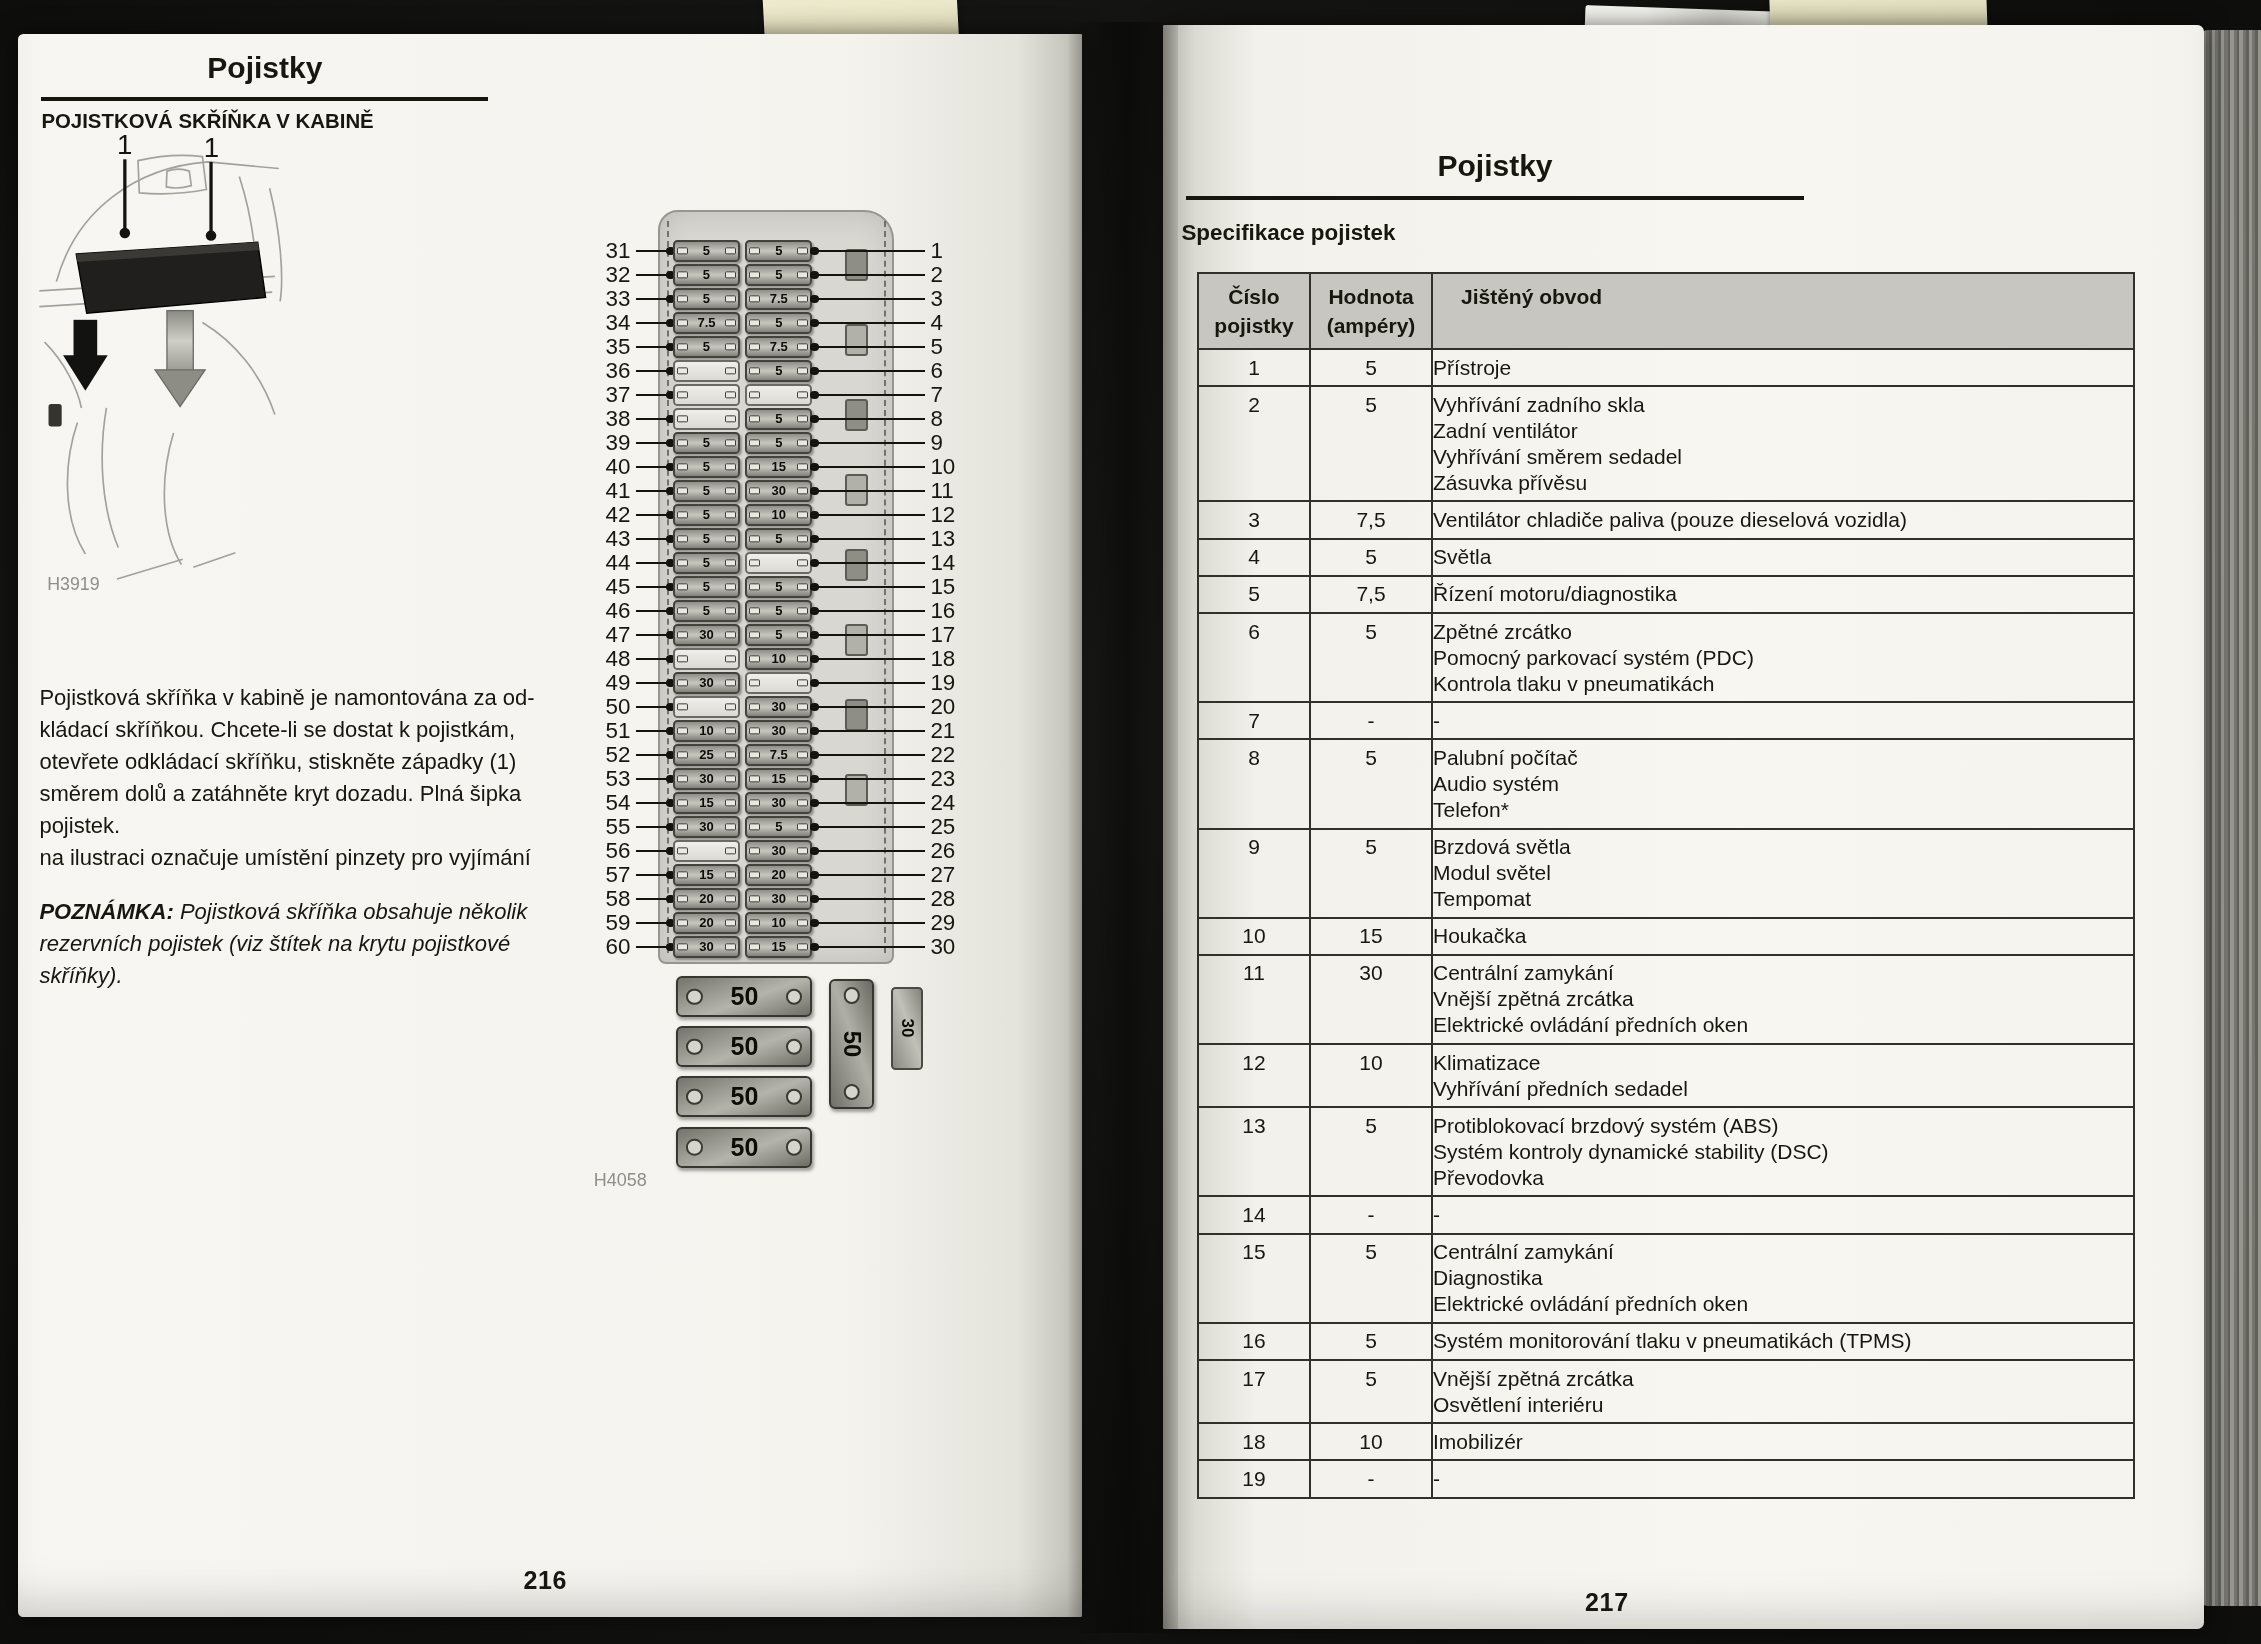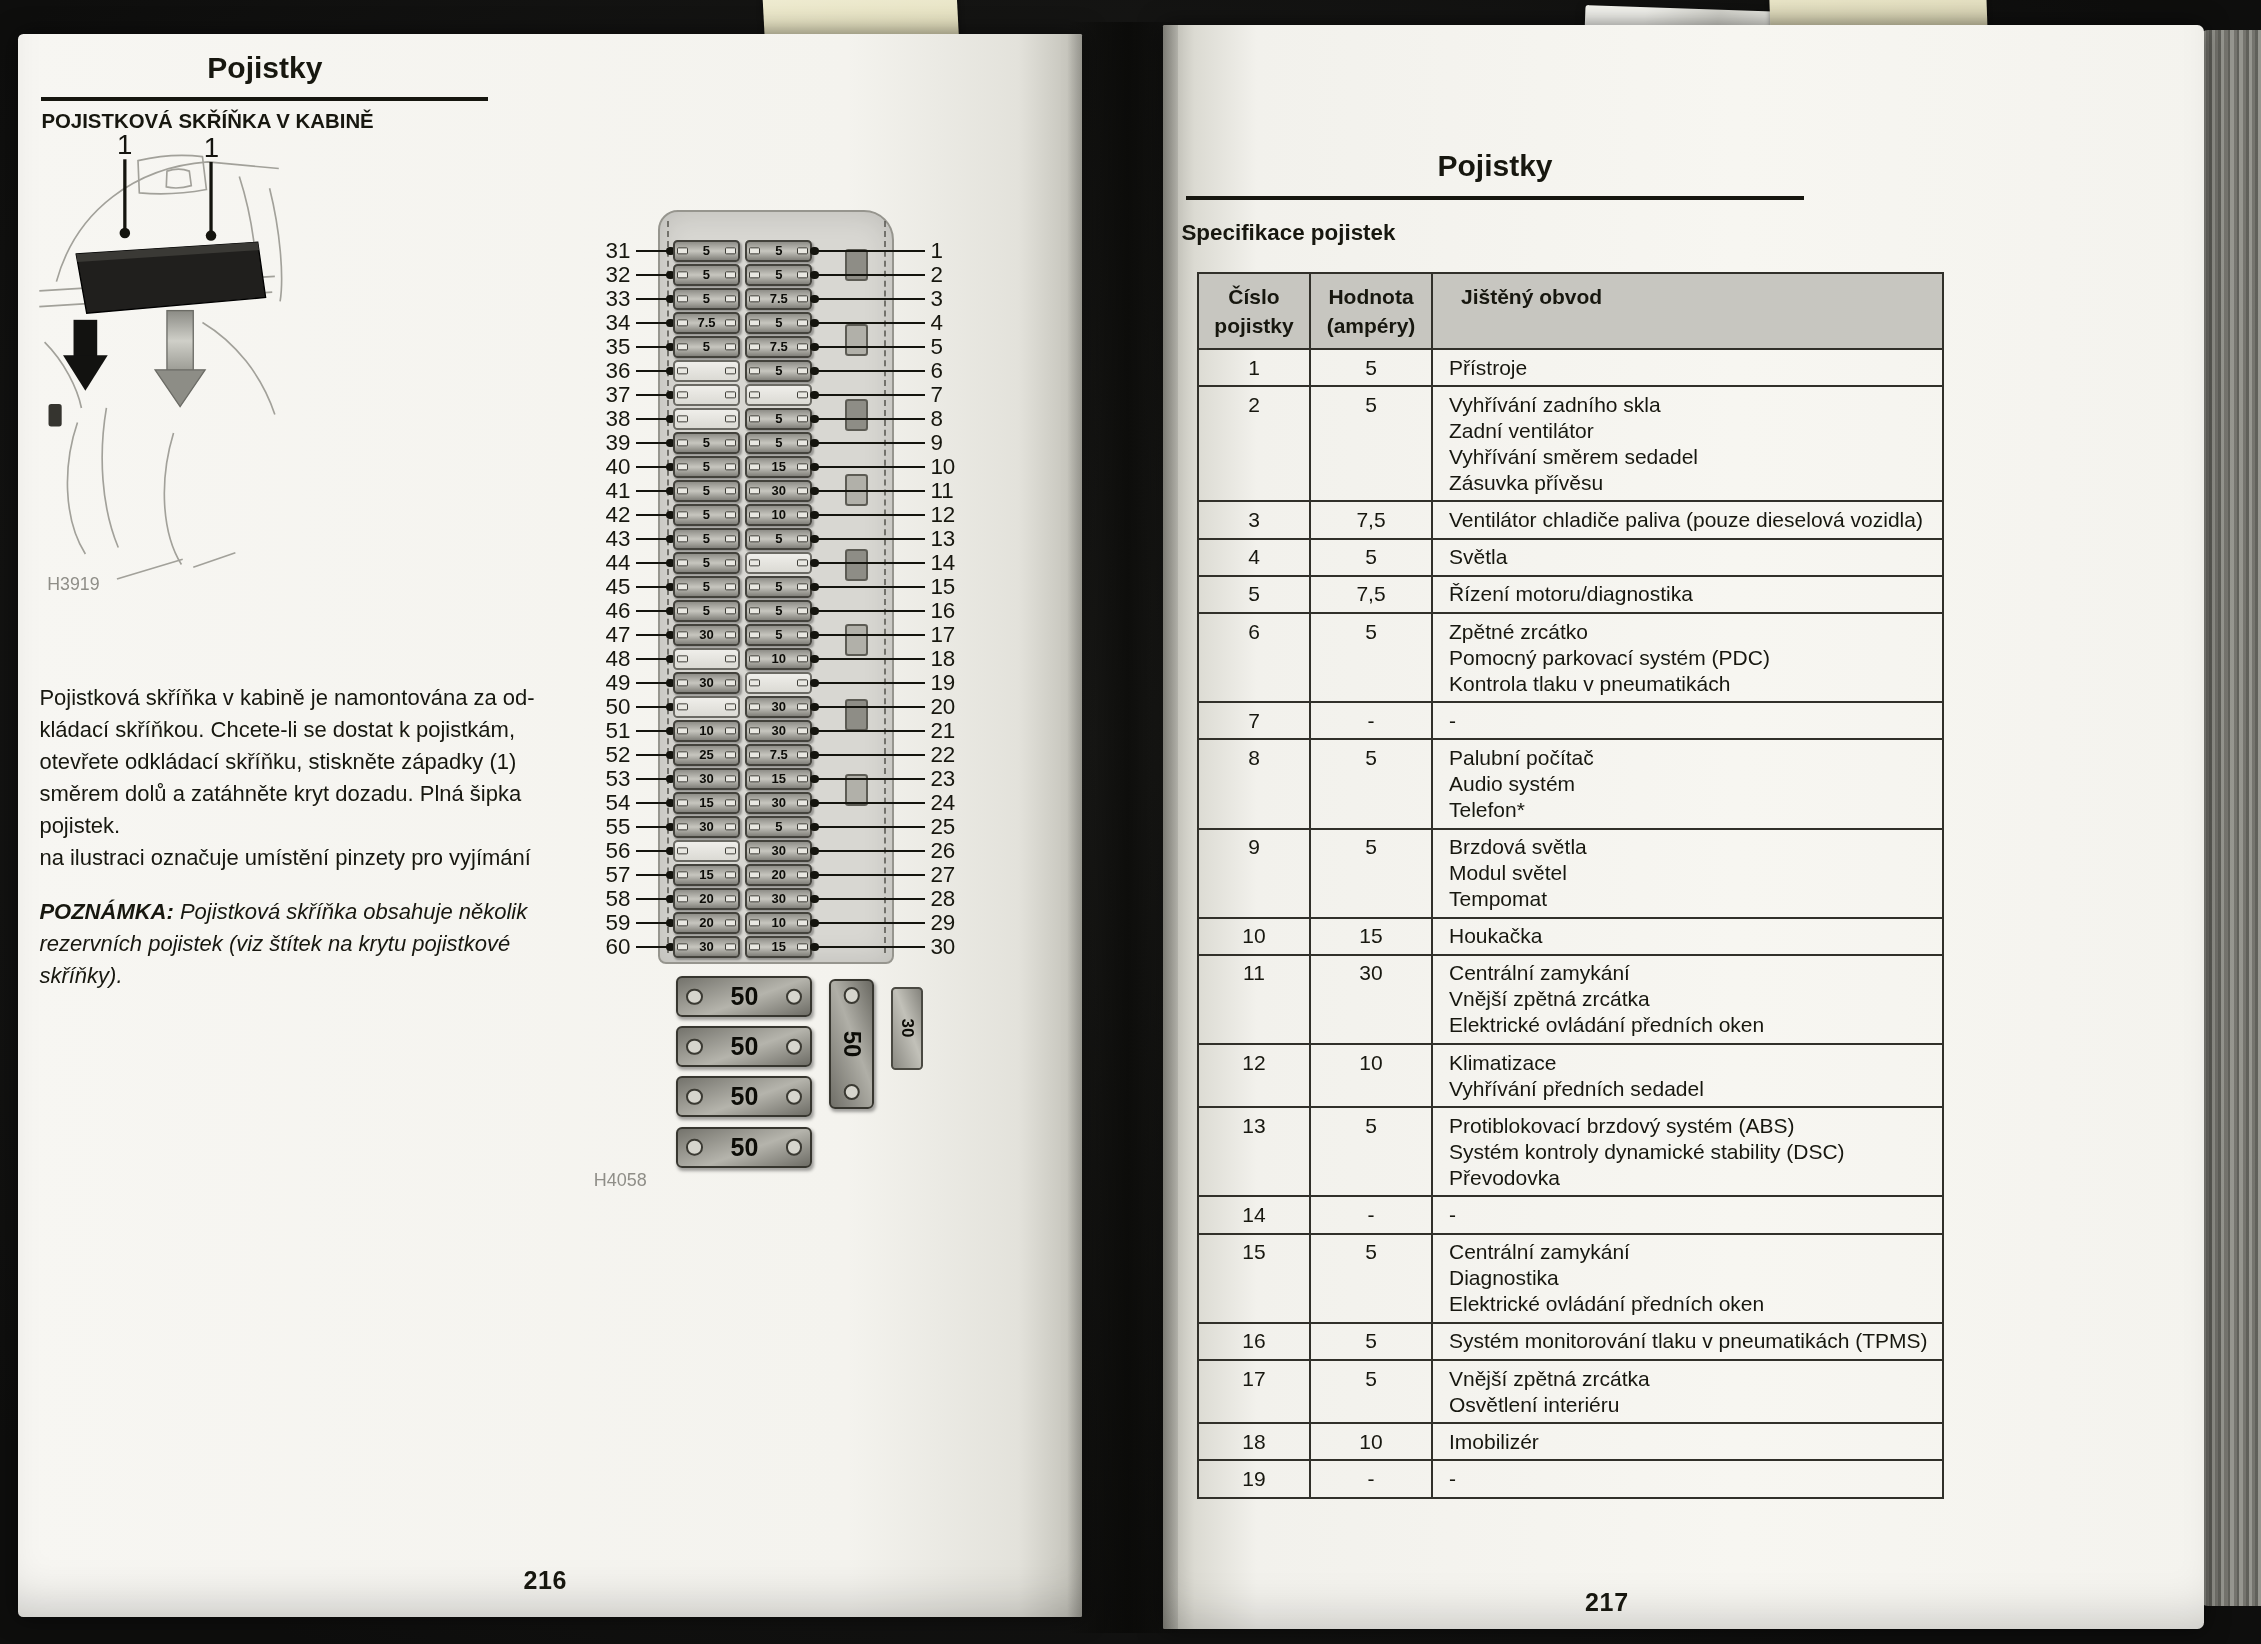--- a/index.html
+++ b/index.html
@@ -111,29 +111,29 @@
     display:flex; align-items:center; justify-content:center; }
   .maxi-small span { transform:rotate(90deg); font-size:17px; font-weight:bold; color:#0c0c07; }
   .fig-code { position:absolute; font-size:18px; color:#8f8e88; }
   .fig-code-diagram { left:1.3px; top:968px; }
 
   
   .rp-title { position:absolute; left:23px; top:124px; width:618px; text-align:center;
     font-size:30px; font-weight:bold; }
   .rp-rule  { position:absolute; left:23px; top:171px; width:618px; height:4px; background:#16160f; }
   .rp-heading { position:absolute; left:18.4px; top:195px; font-size:22.4px; font-weight:bold; }
-  .spec-table { position:absolute; left:34px; top:247px; width:747px;
+  .spec-table { position:absolute; left:34px; top:247px; width:938px;
     border-collapse:collapse; table-layout:fixed; font-size:21px; }
   .spec-table th, .spec-table td { border:2px solid #31302a; }
   .spec-table thead th { background:#c7c6c0; font-weight:bold; line-height:29px;
     padding:8px 0; vertical-align:top; }
   .spec-table th.c-circ { text-align:left; padding-left:28px; }
   .spec-table td { vertical-align:top; padding:4.6px 0; line-height:26px; }
   .c-no, .c-amp { text-align:center; }
-  .spec-table td.c-circ { padding-left:16px; text-align:left; }
+  .spec-table td.c-circ { text-align:left; }
   .cline { white-space:nowrap; }
 </style>
 </head>
 <body>
 
 <div class="photo">
 
   <div class="page-stack"></div>
   <div class="tape tape-cream"></div>
   <div class="tape tape-white"></div>

